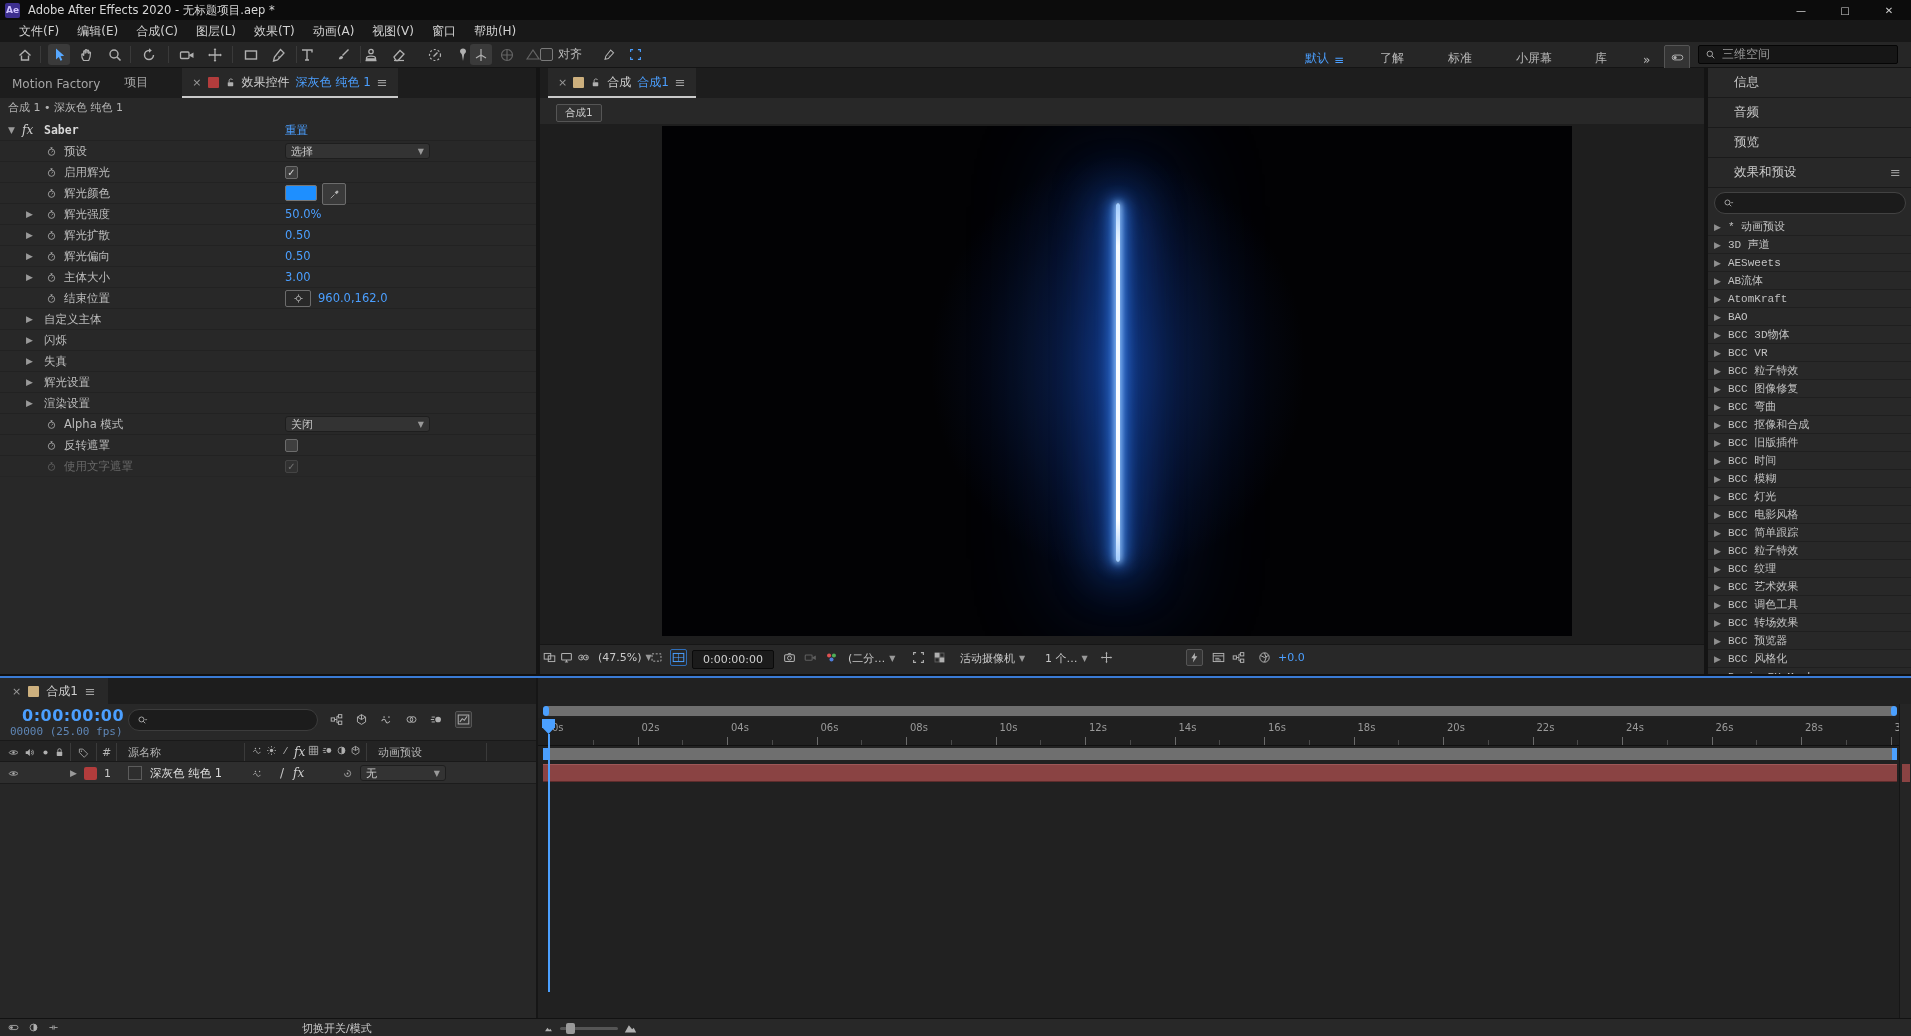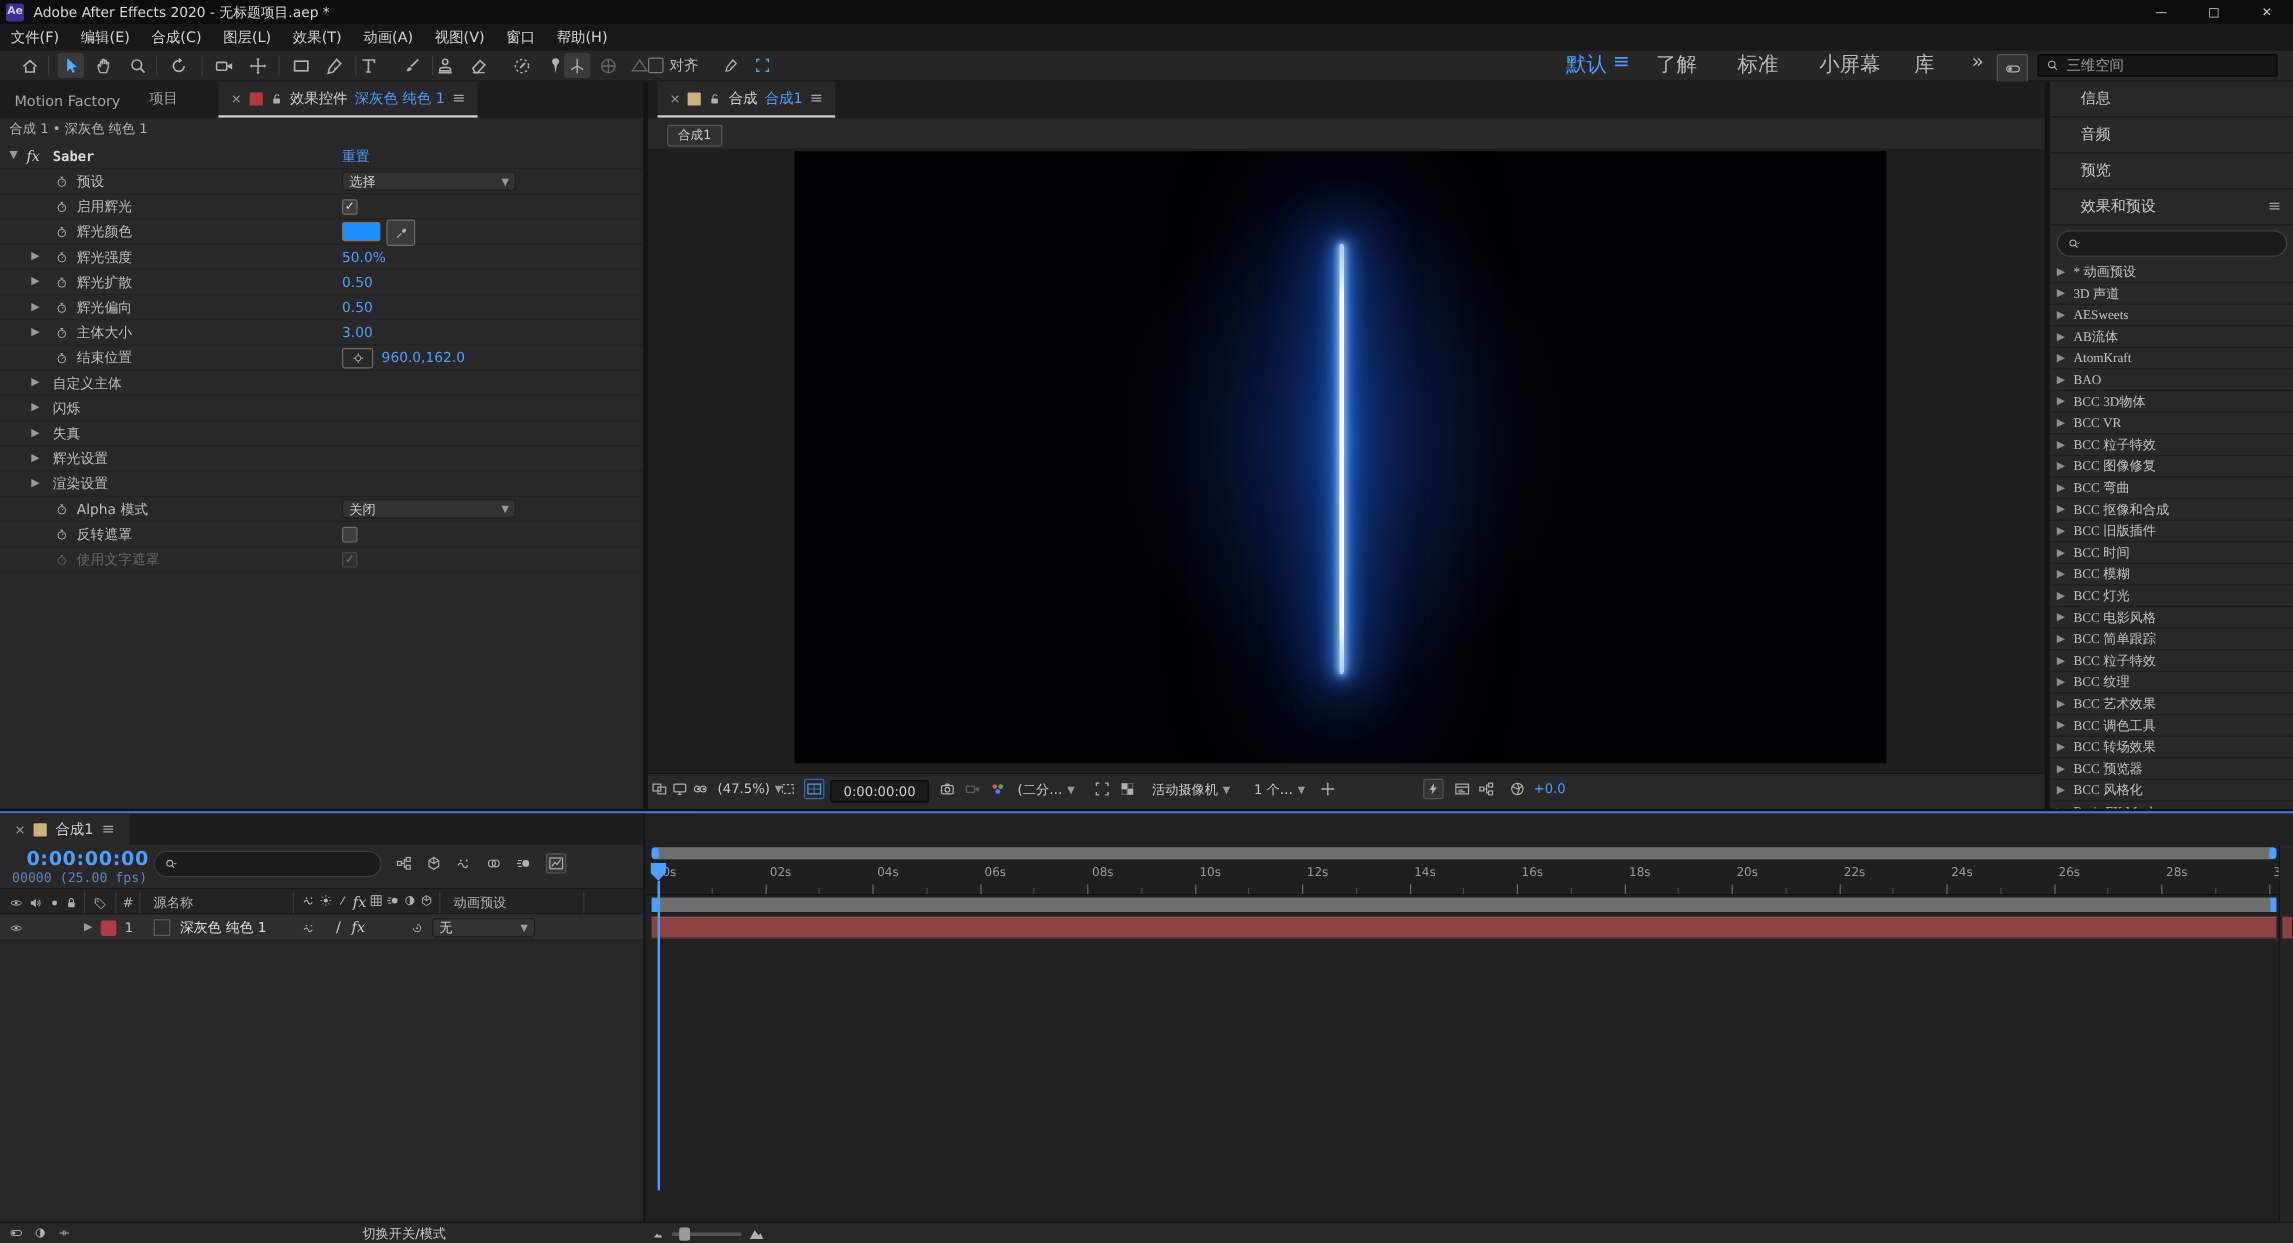--- a/index.html
+++ b/index.html
@@ -11,30 +11,30 @@
   .icon.sm svg{width:13px;height:13px}
   .icon.xs svg{width:11px;height:11px}
   
   .titlebar{position:absolute;left:0;top:0;width:1911px;height:20px;background:#0c0c0c;display:flex;align-items:center}
   .ae-logo{width:15px;height:15px;margin-left:5px;background:#3d2f8f;color:#cfc3ff;font-size:9px;font-weight:bold;
     display:flex;align-items:center;justify-content:center;border-radius:2px}
   .title-text{font-size:11.5px;color:#d6d6d6;margin-left:8px}
   .win-btns{margin-left:auto;display:flex;height:100%}
   .win-btn{width:44px;height:100%;display:flex;align-items:center;justify-content:center;font-size:10px;color:#cfcfcf}
   
-  .menubar{position:absolute;left:0;top:20px;width:1911px;height:22px;background:#181818;display:flex;align-items:center;padding-left:0;box-sizing:border-box}
+  .menubar{position:absolute;left:0;top:20px;width:1911px;height:22px;background:#181818;display:flex;align-items:center;padding-left:10px;box-sizing:border-box}
   .menu-item{font-size:12px;color:#d2d2d2;padding:0 9px}
   
   .toolbar{position:absolute;left:0;top:42px;width:1911px;height:26px;background:#262626;border-bottom:1px solid #141414;box-sizing:border-box}
   .tool{position:absolute;top:2px;width:22px;height:21px;display:flex;align-items:center;justify-content:center;border-radius:3px}
   .tool.active{background:#3a3a3a}
   .tsep{position:absolute;top:4px;width:1px;height:17px;background:#3a3a3a}
   .snaplbl{font-size:12px;color:#bdbdbd}
   .snapbox{width:11px;height:11px;border:1px solid #7a7a7a;background:#2b2b2b;border-radius:2px}
-  .ws{position:absolute;top:0;height:25px;display:flex;align-items:flex-start;font-size:17px;color:#b9b9b9;gap:5px}
+  .ws{position:absolute;top:0;height:25px;display:flex;align-items:flex-end;font-size:12px;color:#b9b9b9;gap:5px}
   .ws.active{color:#4b9fff}
   .helpbox{position:absolute;left:1698px;top:3px;width:200px;height:19px;background:#161616;border:1px solid #050505;border-radius:2px;display:flex;align-items:center;gap:6px;padding-left:6px;box-sizing:border-box}
   .helpbox span.ph{font-size:12px;color:#9a9a9a}
   
   .panel{position:absolute;top:68px;height:606px;background:#282828}
   .tabstrip{position:absolute;left:0;top:0;right:0;height:30px;background:#1d1d1d;display:flex;align-items:flex-end}
   .tab{font-size:12px;color:#a5a5a5;padding:7px 12px 7px}
   .atab{height:30px;background:#282828;display:flex;align-items:center;gap:6px;padding:0 10px;border-bottom:2px solid #c9c9c9;box-sizing:border-box}
   .closex{color:#9a9a9a;font-size:11px}
   .swatch{width:11px;height:11px;border-radius:1px}
@@ -75,21 +75,21 @@
   .tcbox{width:80px;height:17px;background:#1b1b1b;border:1px solid #0a0a0a;border-radius:2px;display:flex;align-items:center;justify-content:center;font-size:11px;color:#d0d0d0}
   .boxed{border:1px solid #555;background:#343434;border-radius:2px;padding:1px}
   .bluebox{border:1px solid #2e6db8;border-radius:2px;padding:1px;color:#4b9fff}
   
   .rp-head{position:absolute;left:0;right:0;height:30px;border-bottom:1px solid #1a1a1a;display:flex;align-items:center;padding:0 0 0 26px;box-sizing:border-box}
   .rp-title{font-size:12.5px;color:#c9c9c9}
   .rp-search{position:absolute;left:6px;top:124px;width:192px;height:22px;background:#1b1b1b;border:1px solid #424242;border-radius:11px;display:flex;align-items:center;padding-left:8px;box-sizing:border-box}
   .rp-list{position:absolute;left:0;top:150px;right:0;bottom:0;overflow:hidden}
   .pitem{height:17px;display:flex;align-items:center;border-bottom:1px solid #1f1f1f;padding-left:6px;gap:7px}
   .pitem .tw{color:#8f8f8f;font-size:9px}
-  .pitem .pl{font-size:11px;color:#c2c2c2;font-family:Liberation Serif, serif}
+  .pitem .pl{font-size:11px;color:#c2c2c2;font-family:Liberation Mono, monospace}
   
   .timeline{position:absolute;left:0;top:676px;width:1911px;height:360px;background:#232323;border-top:2px solid #3a7bd5}
   .tl-left{position:absolute;left:0;top:0;width:538px;height:340px;background:#272727;border-right:2px solid #161616;box-sizing:border-box}
   .tl-tabrow{position:absolute;left:0;top:0;width:100%;height:26px;background:#1d1d1d;display:flex;align-items:center}
   .tl-tab{height:26px;background:#282828;display:flex;align-items:center;gap:7px;padding:0 12px}
   .tl-controls{position:absolute;left:0;top:26px;width:100%;height:36px;background:#282828}
   .bigtc{position:absolute;left:22px;top:2px;font-size:16px;font-weight:bold;color:#4b9fff;letter-spacing:.5px}
   .fps{position:absolute;left:10px;top:21px;font-size:11px;color:#5f86b5;font-family:"DejaVu Sans Mono",monospace}
   .tl-search{position:absolute;left:128px;top:5px;width:190px;height:22px;background:#1c1c1c;border:1px solid #3c3c3c;border-radius:11px;display:flex;align-items:center;padding-left:8px;box-sizing:border-box}
   .tlc-icons{position:absolute;left:330px;top:7px;display:flex;gap:12px;align-items:center}

